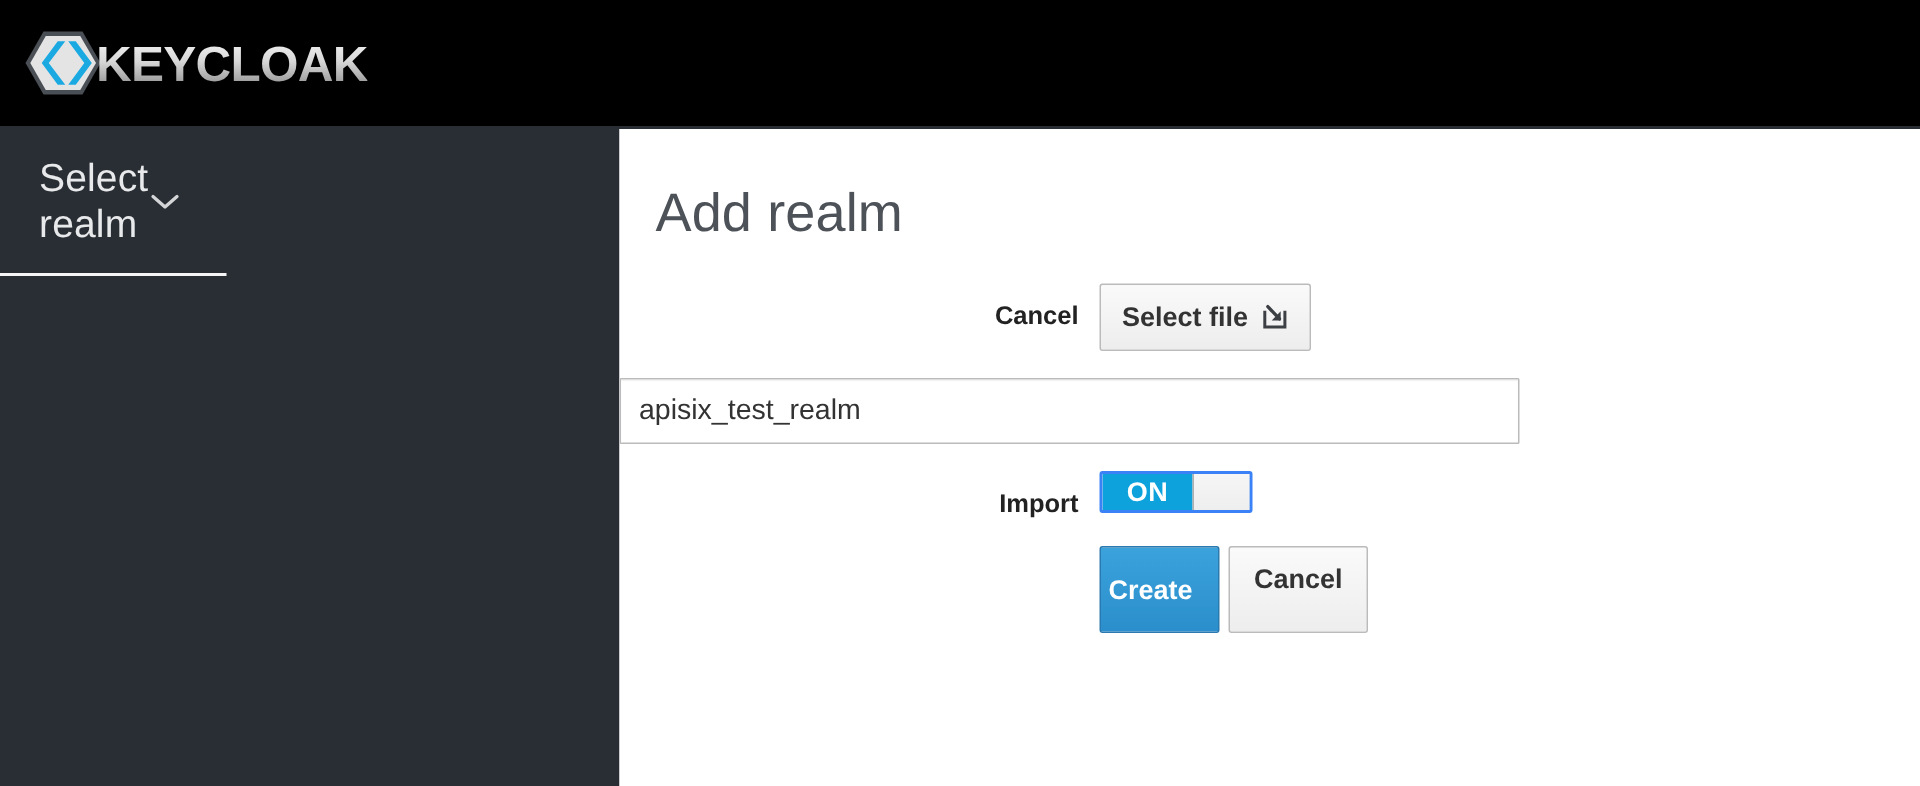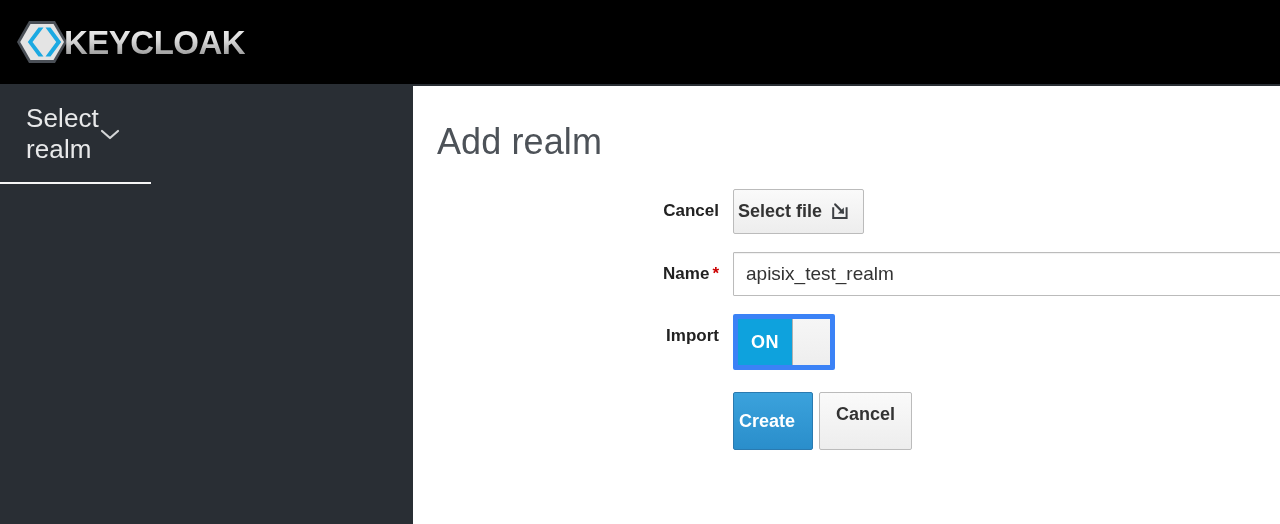--- a/index.html
+++ b/index.html
@@ -170,21 +170,21 @@
 
   .btn-default {
     background: linear-gradient(180deg, #fafafa 0%, #ededed 100%);
     border: 1px solid #bbbbbb;
     color: #333333;
     font-weight: bold;
     padding: 11px 14px 12px 14px;
   }
 
   .btn-select-file {
-    padding: 11px 13px 12px 4px;
+    padding: 11px 13px 12px 14px;
   }
 
   .import-icon {
     width: 20px;
     height: 20px;
     display: block;
     flex: 0 0 auto;
   }
 
   .btn-primary {
@@ -213,22 +213,22 @@
     color: #333333;
     padding: 0 12px;
     box-shadow: inset 0 1px 1px rgba(0,0,0,0.06);
     outline: none;
   }
 
   
   .switch {
     display: inline-flex;
     width: 102px;
-    height: 56px;
-    border: 5px solid #3b82f6;
+    height: 28px;
+    border: 2px solid #3b82f6;
     border-radius: 2px;
     overflow: hidden;
     cursor: pointer;
     background: #efefef;
   }
 
   .switch-on {
     flex: 1 1 auto;
     background: #0ea2dd;
     color: #ffffff;
@@ -296,23 +296,20 @@
               <svg class="import-icon" viewBox="0 0 20 20">
                 <path d="M3.2 6.2 V17 H16.6 V6.2" fill="none" stroke="#3c3f43" stroke-width="2"></path>
                 <line x1="5.2" y1="3.4" x2="13.0" y2="11.6" stroke="#3c3f43" stroke-width="2.2" stroke-linecap="round"></line>
                 <polygon points="13.8,12.6 7.8,12.6 13.8,6.5" fill="#3c3f43"></polygon>
               </svg>
             </button>
           </div>
         </div>
 
         <div class="form-row">
-          <div class="form-label">
-            <span>Name</span><span class="req-star">*</span>
-          </div>
           <div class="form-field">
             <input type="text" class="text-input" value="apisix_test_realm" style="">
           </div>
         </div>
 
         <div class="form-row">
           <div class="form-label">Import</div>
           <div class="form-field">
             <div class="switch">
               <span class="switch-on">ON</span>

